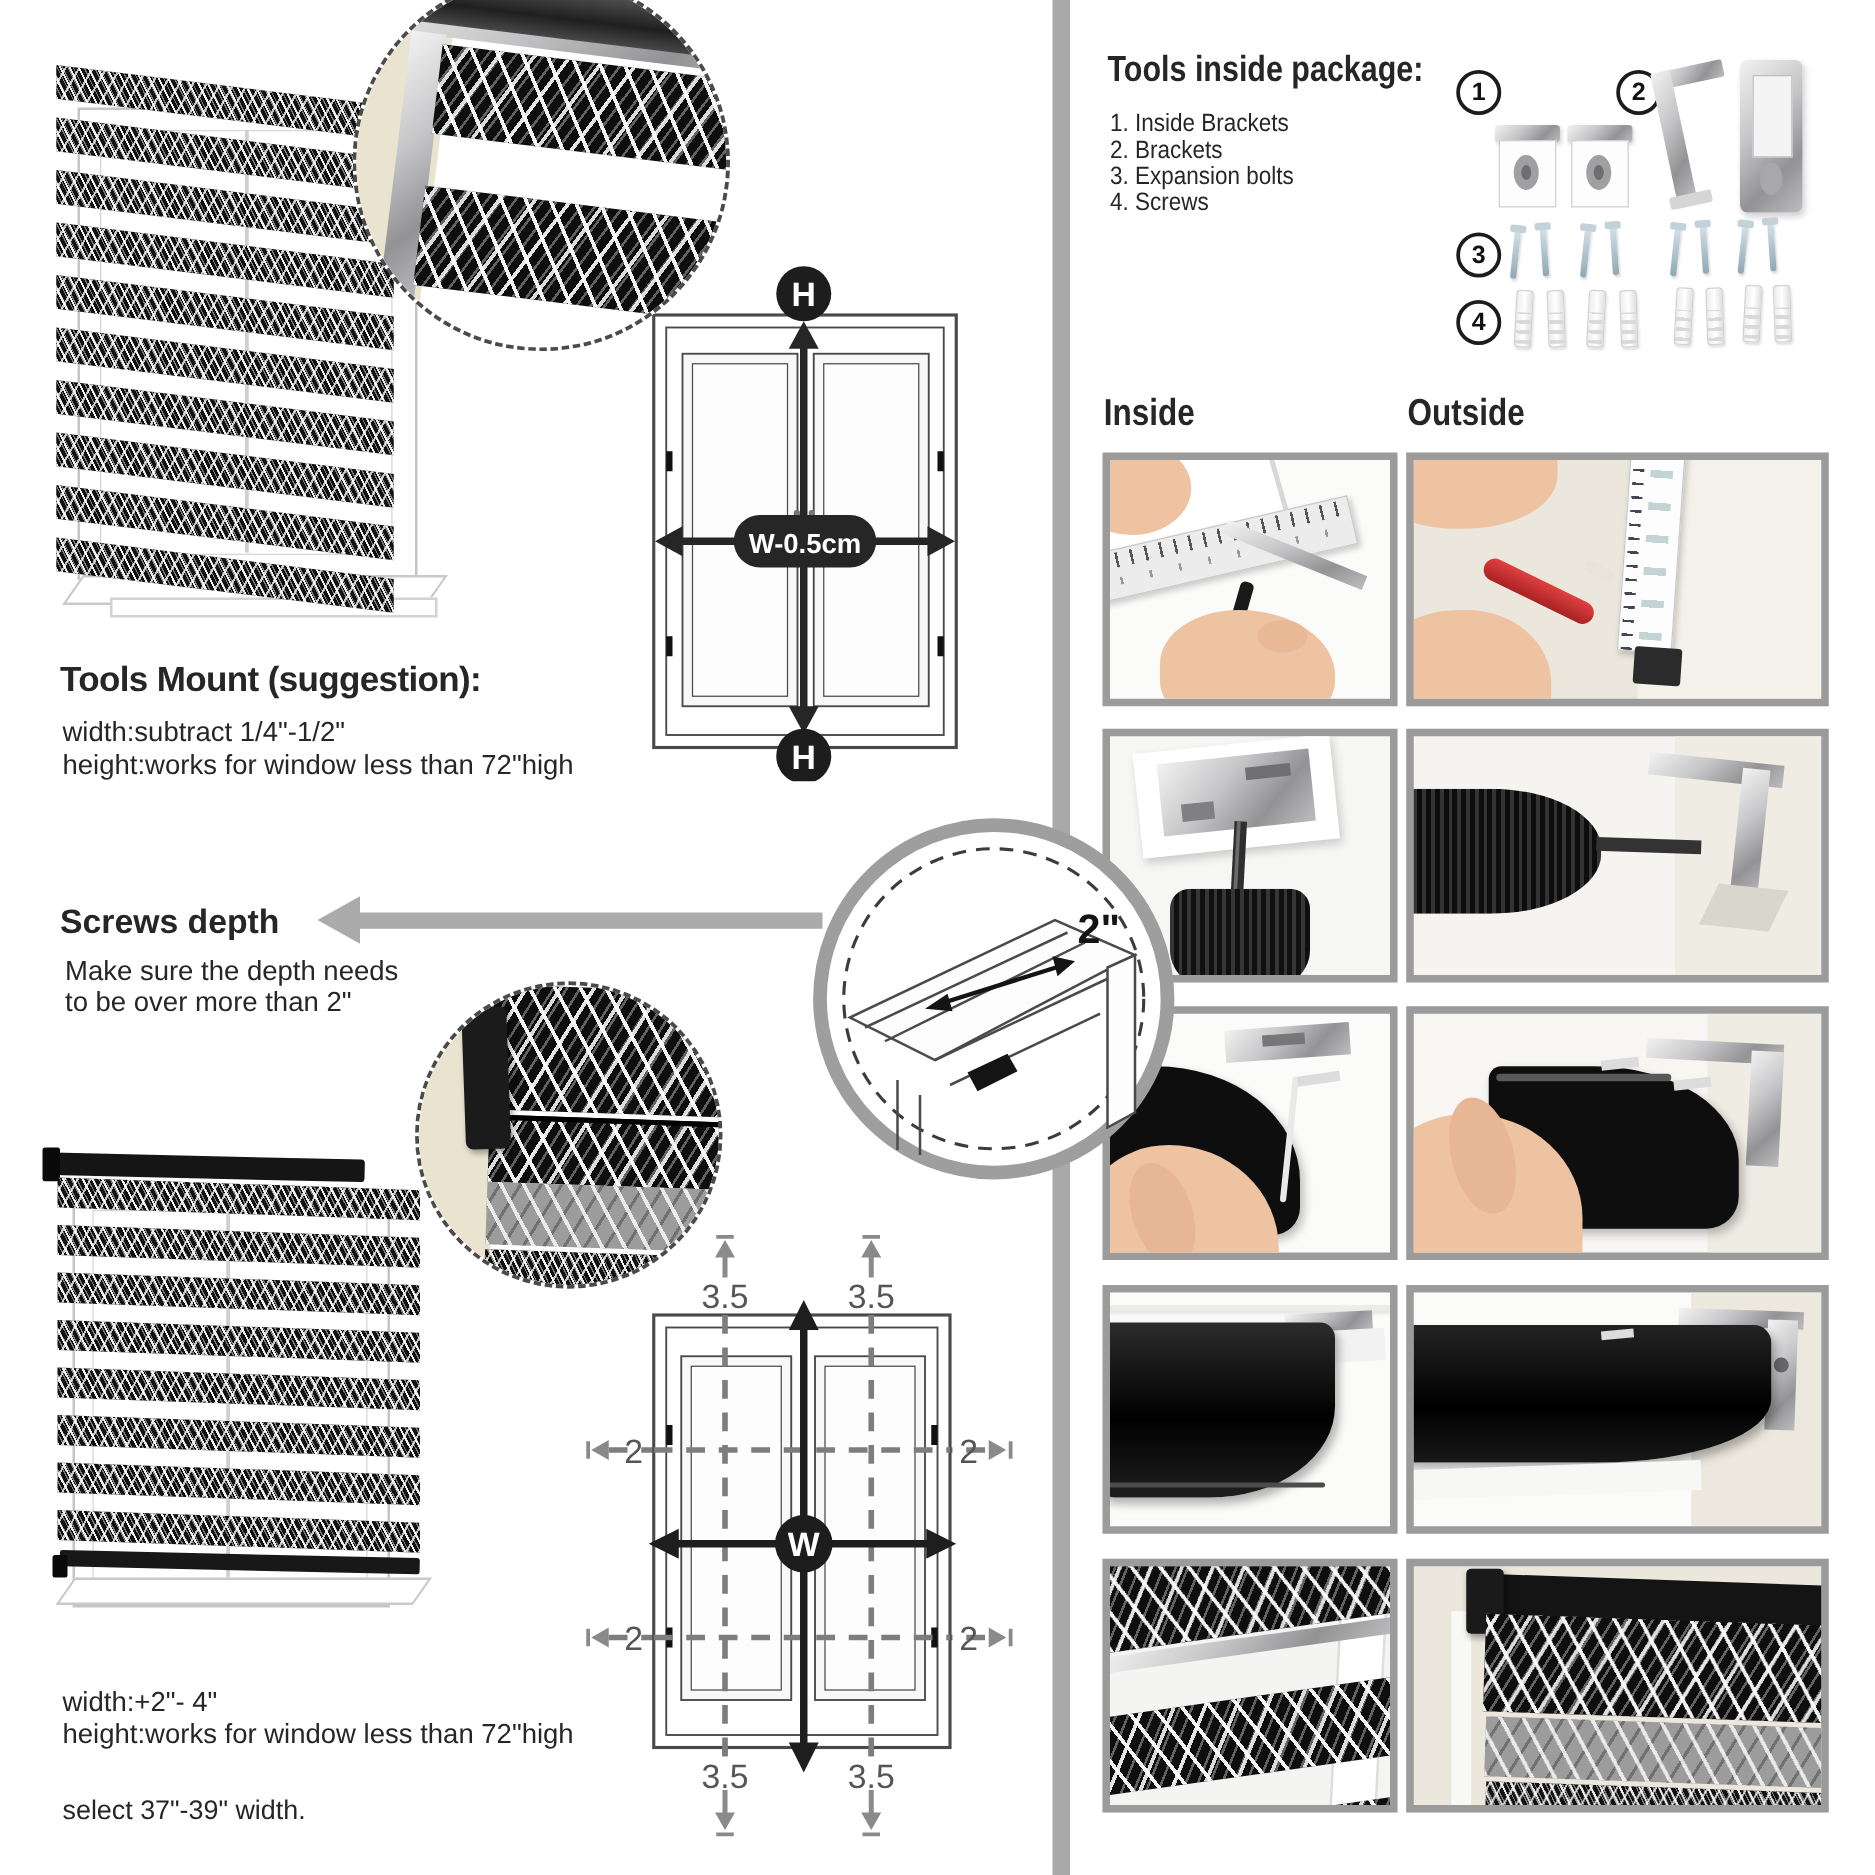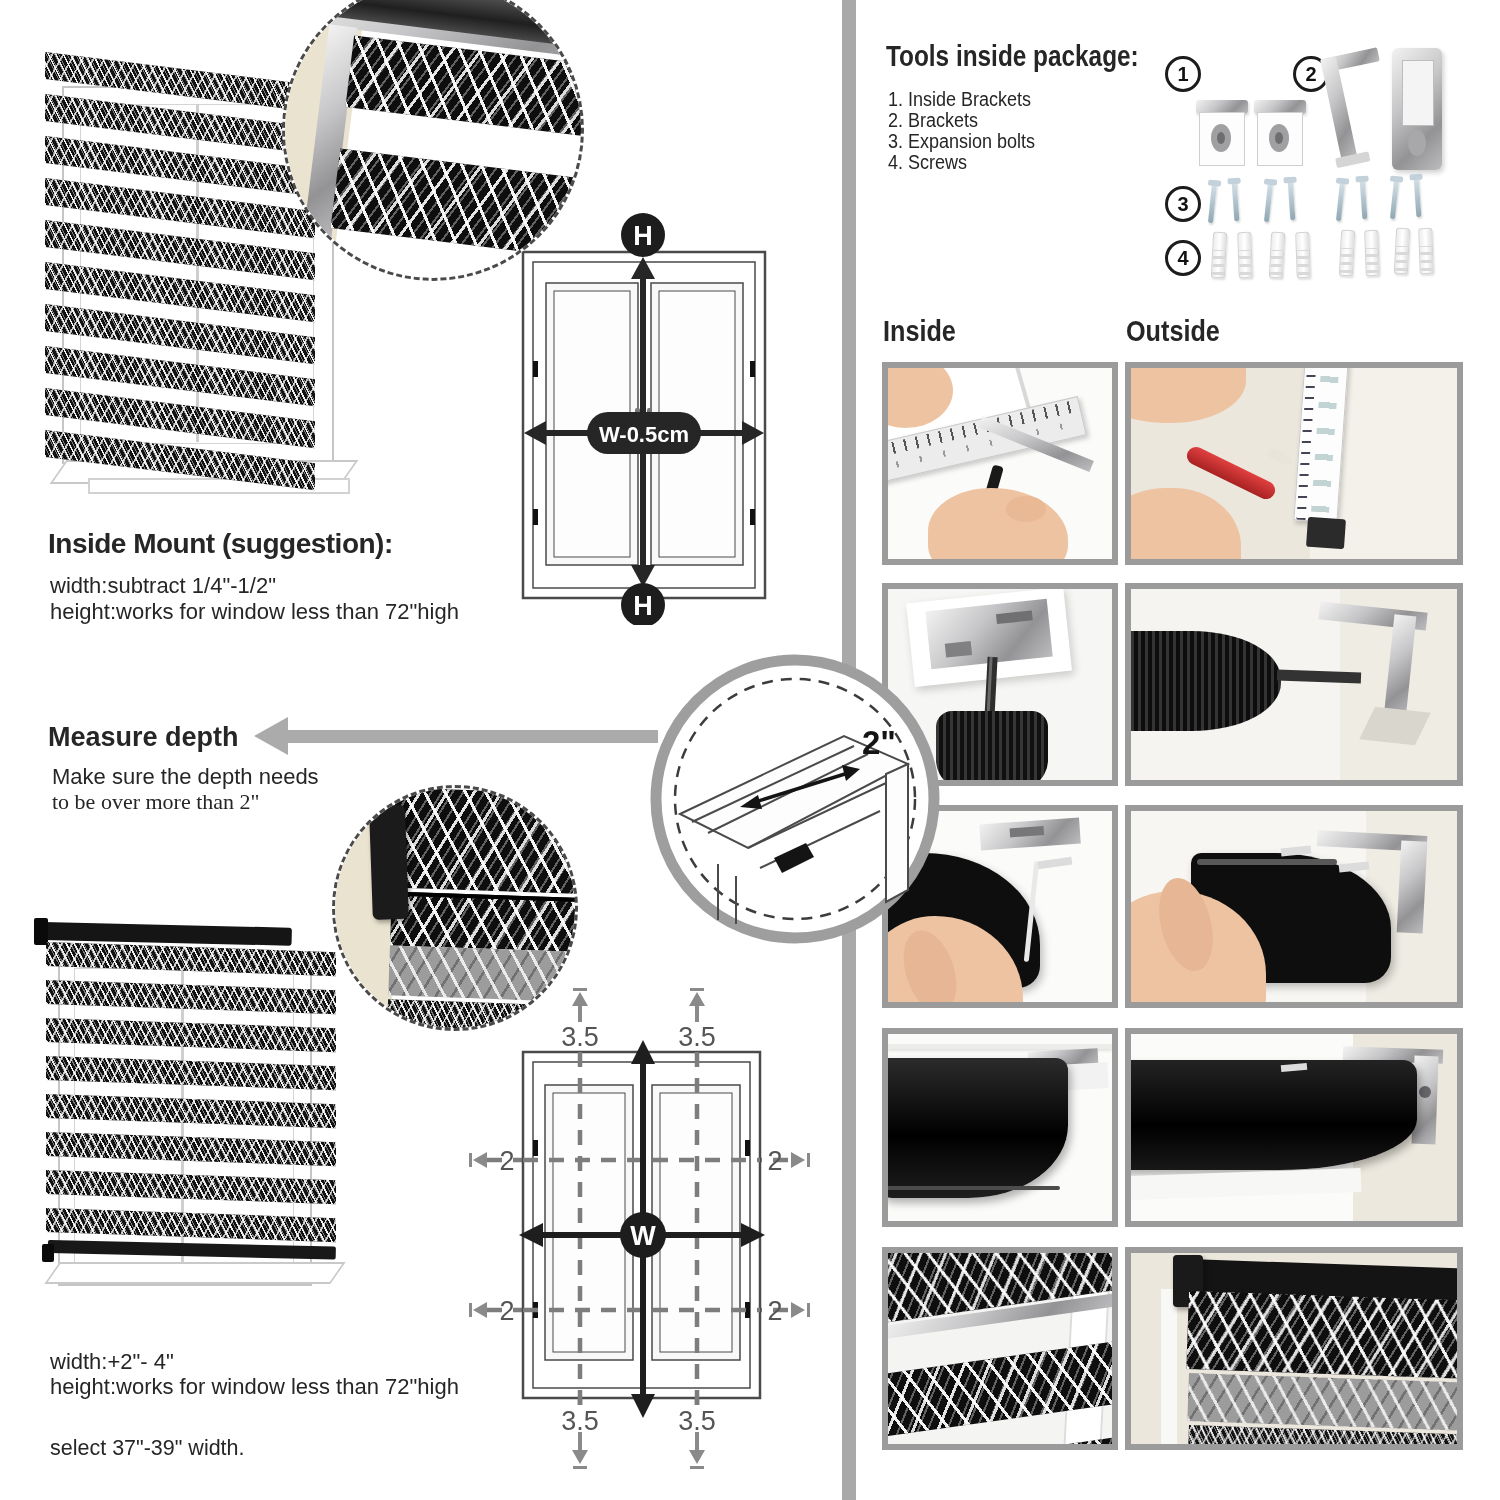--- a/index.html
+++ b/index.html
@@ -119,29 +119,29 @@
       <polygon points="264,238 242,226 242,250" fill="#262626"></polygon>
     </g>
     <rect x="87" y="217" width="114" height="42" rx="21" fill="#262626"></rect>
     <text x="144" y="247" text-anchor="middle" font-size="22" font-weight="bold" fill="#ffffff">W-0.5cm</text>
     <circle cx="143" cy="40" r="22" fill="#1d1d1d"></circle>
     <text x="143" y="50" text-anchor="middle" font-size="27" font-weight="bold" fill="#ffffff">H</text>
     <circle cx="143" cy="410" r="22" fill="#1d1d1d"></circle>
     <text x="143" y="420" text-anchor="middle" font-size="27" font-weight="bold" fill="#ffffff">H</text>
   </svg>
 
-  <div class="t h1" style="left:48px;top:528px;">Inside Mount (suggestion):</div>
+  <div class="t h1" style="left:48px;top:528px;">Tools Mount (suggestion):</div>
   <div class="t body22" style="left:50px;top:573px;">width:subtract 1/4"-1/2"</div>
   <div class="t body22" style="left:50px;top:599px;">height:works for window less than 72"high</div>
 
-  <div class="t h2" style="left:48px;top:722px;">Measure depth</div>
+  <div class="t h2" style="left:48px;top:722px;">Screws depth</div>
   <div class="depth-arrow-bar"></div>
   <div class="depth-arrow-head"></div>
   <div class="t body22" style="left:52px;top:764px;">Make sure the depth needs</div>
-  <div class="t body22" style="left:52px;top:789px;font-family:Liberation Serif, serif;">to be over more than 2"</div>
+  <div class="t body22" style="left:52px;top:789px;">to be over more than 2"</div>
 
   <svg class="t" style="left:648px;top:652px;z-index:3;" width="295" height="295" viewBox="0 0 295 295">
     <circle cx="147" cy="147" r="139" fill="#ffffff" stroke="#9e9e9e" stroke-width="11"></circle>
     <circle cx="147" cy="147" r="120" fill="#ffffff" stroke="#3c3c3c" stroke-width="2.5" stroke-dasharray="11 8"></circle>
     <g stroke="#4a4a4a" stroke-width="2" fill="#fdfdfd">
       <polygon points="32,162 196,84 260,112 100,196"></polygon>
       <line x1="44" y1="170" x2="206" y2="94"></line>
       <line x1="60" y1="181" x2="220" y2="102"></line>
       <polygon points="238,122 260,112 260,238 238,250"></polygon>
       <line x1="100" y1="196" x2="238" y2="131"></line>

